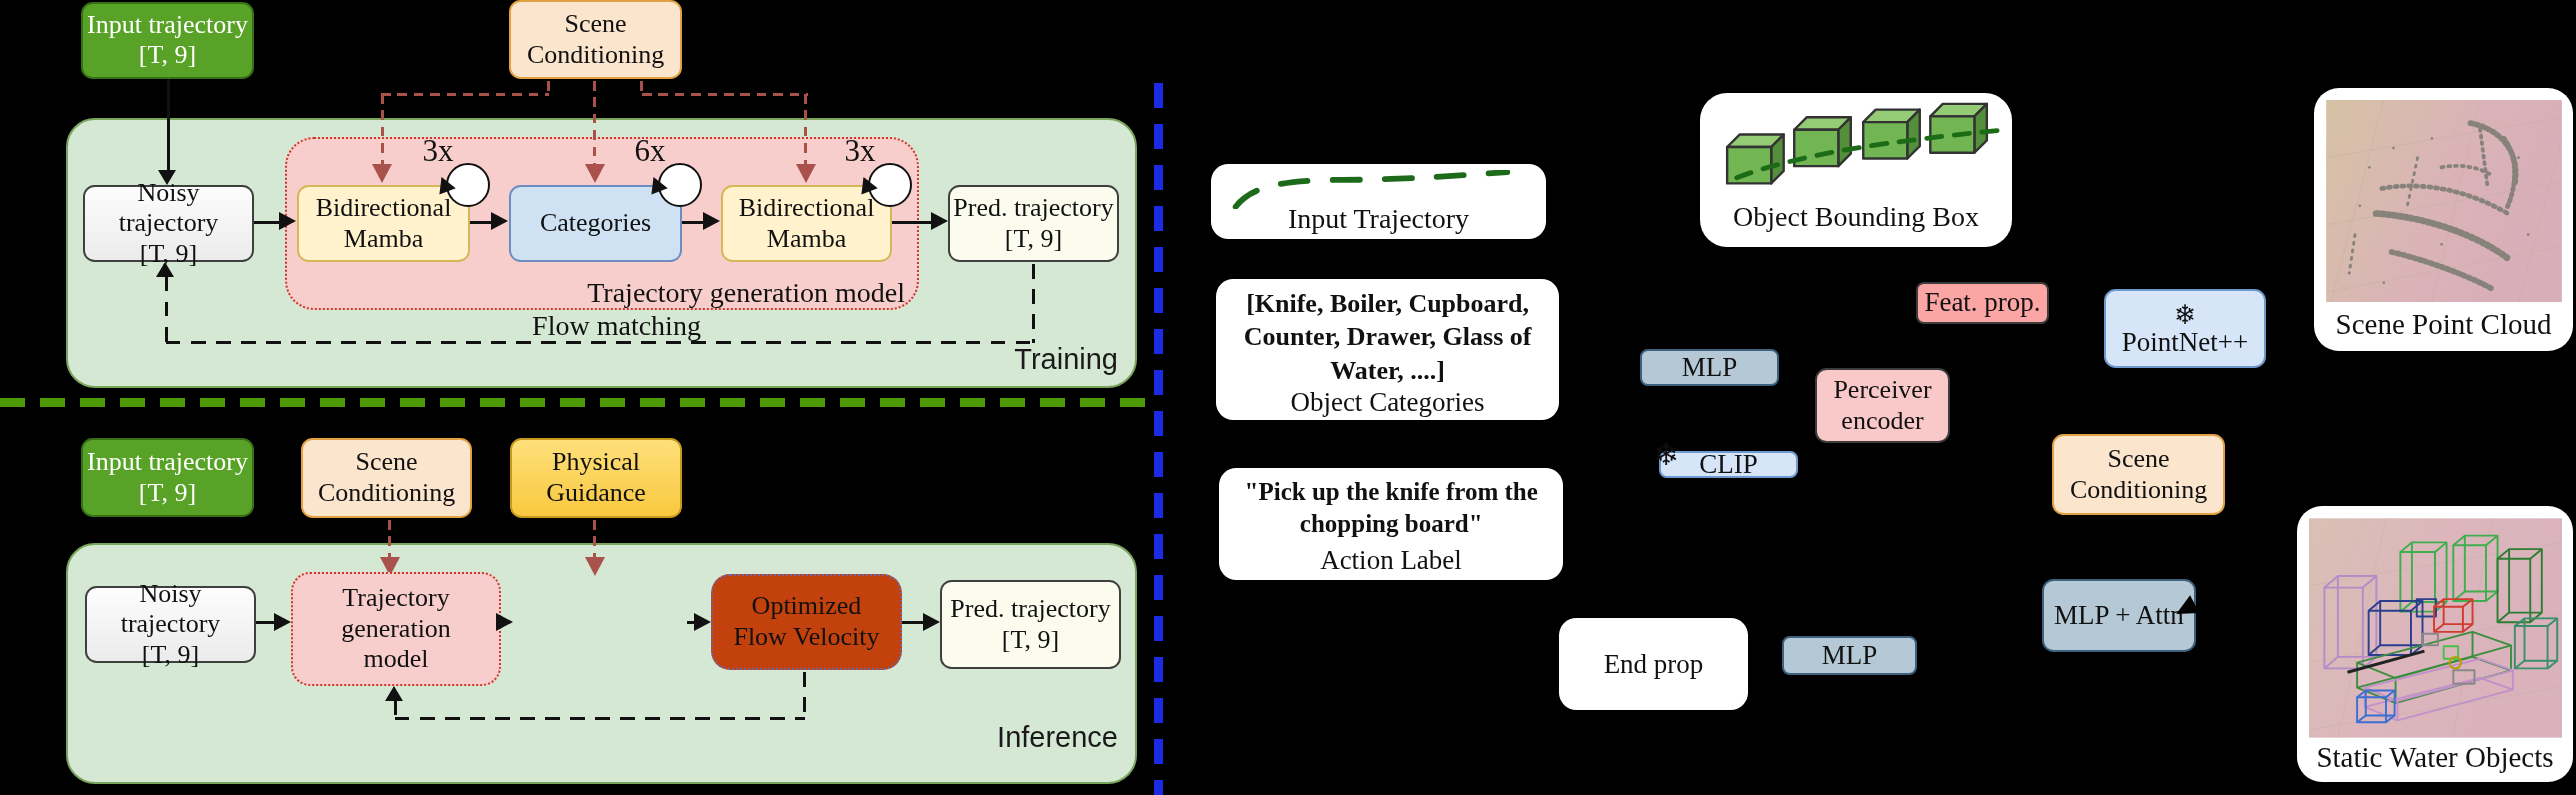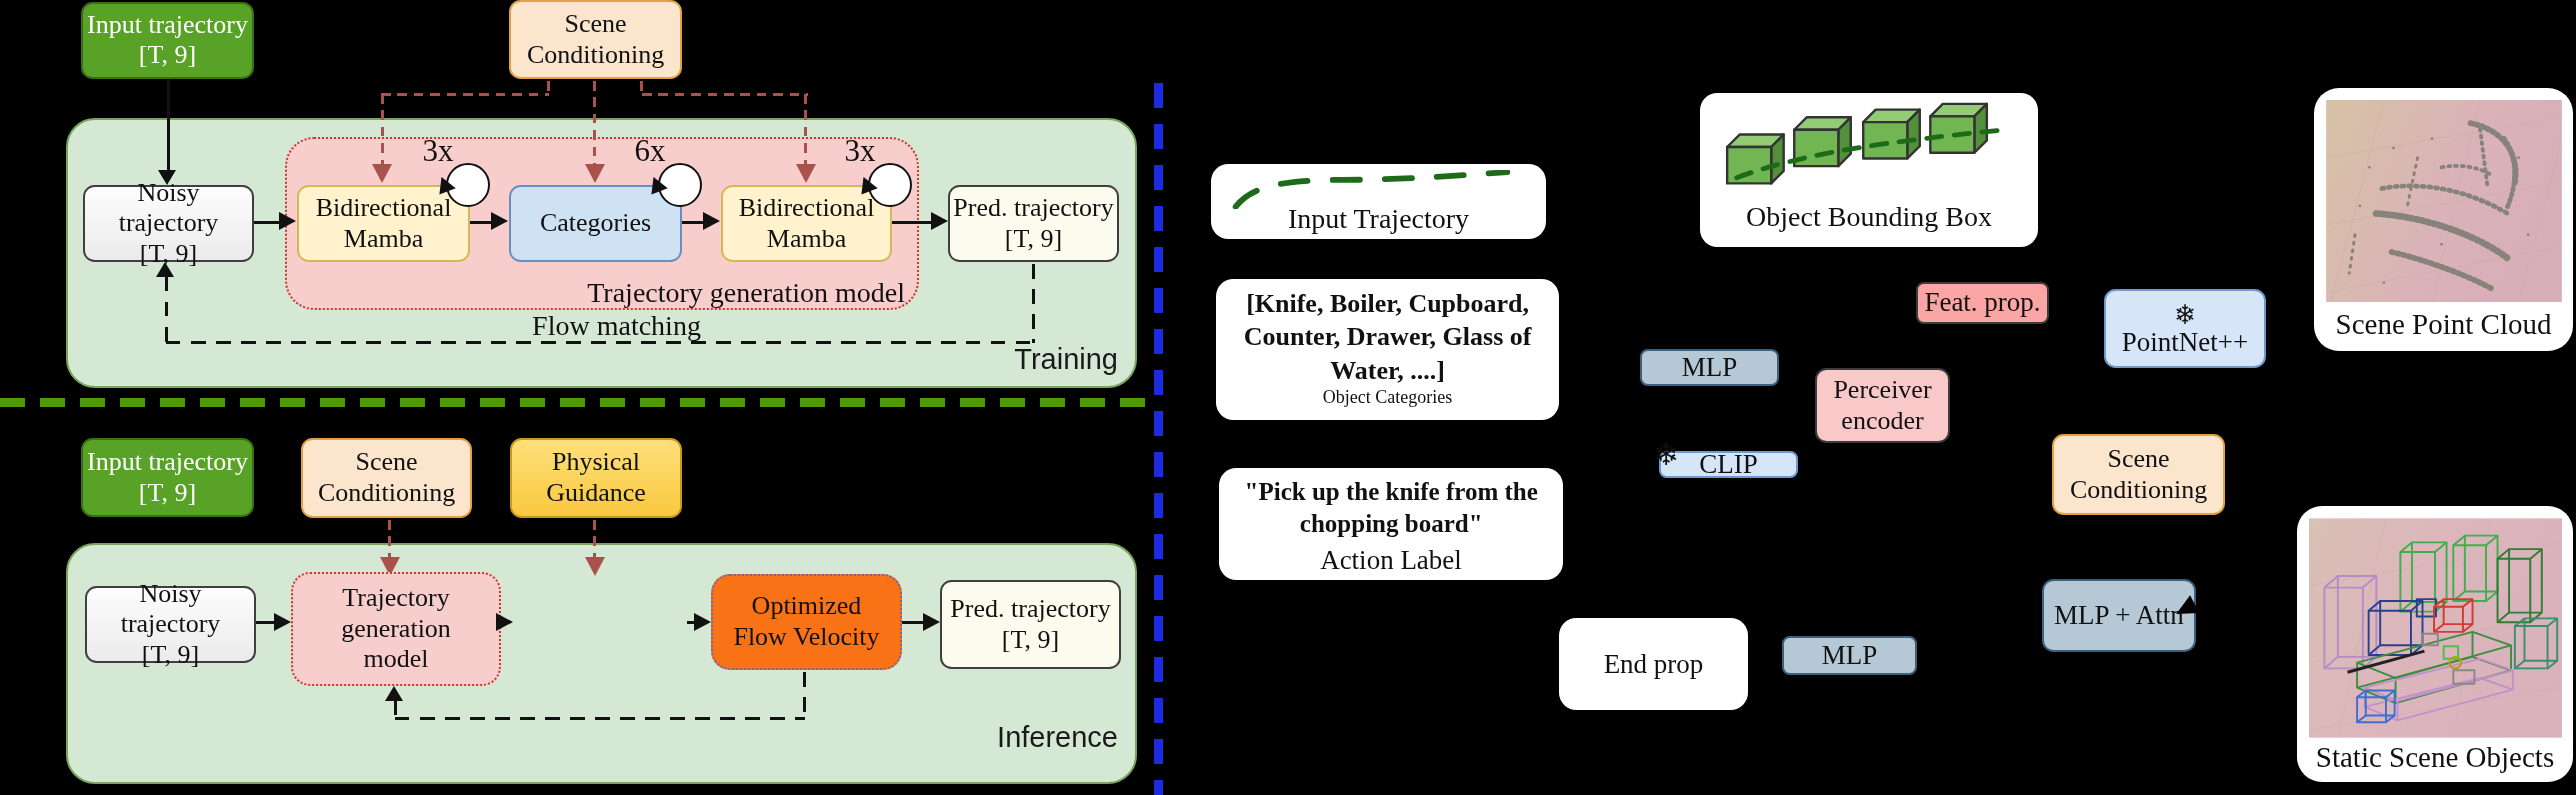--- a/index.html
+++ b/index.html
@@ -14,21 +14,21 @@
   .pinkreg{position:absolute;box-sizing:border-box;background:#f7cecb;border:2.9px dotted #c9392c;border-radius:29px;}
   .greenbox{background:#58a327;border:2.9px solid #376f15;color:#fff;}
   .peachbox{background:#fce5cd;border:2.9px solid #e2a243;}
   .yellowbox{background:#fff2cc;border:2.9px solid #d6b656;}
   .bluebox{background:#cfe2f3;border:2.9px solid #6c8ebf;}
   .greybox{background:linear-gradient(#fdfdfd,#ebebeb);border:2.9px solid #3f3f3f;}
   .ivorybox{background:#fcfcee;border:2.9px solid #3f3f3f;}
   .goldbox{background:linear-gradient(#fee07a,#f9c83f);border:2.9px solid #c79a1e;}
   .pinkdot{background:#f7cecb;border:2.9px dotted #c9392c;}
   .orangedot{background:#f8c98f;border:2.9px dotted #d79b00;}
-  .purpledot{background:#f97316;border:2.9px dotted #6f64a8;}
+  .purpledot{background:#c2410c;border:2.9px dotted #6f64a8;}
   .whitecard{position:absolute;box-sizing:border-box;background:#fff;border-radius:17.3px;}
   .slatebox{background:#b4c8d5;border:2.9px solid #3d617c;}
   .ltbluebox{background:#d6e6f8;border:2.9px solid #6e99cf;}
   .limebox{background:#fca5a5;border:2.9px solid #3c3c3c;border-radius:7.7px;}
   .salmonbox{background:#f9c8c8;border:2.9px solid #3c3c3c;}
   .seclabel{position:absolute;font-family:"Liberation Sans","DejaVu Sans",sans-serif;
             font-size:29px;color:#1a1a1a;text-align:right;}
   .cardcap{position:absolute;left:0;right:0;text-align:center;font-size:28px;color:#111;}
   .loop{position:absolute;width:44px;height:44px;border-radius:50%;background:#fff;border:2.9px solid #111;box-sizing:border-box;}
   .looplab{position:absolute;width:58px;text-align:center;font-size:31px;}
@@ -181,21 +181,21 @@
 
   <div class="whitecard" style="left:1211px;top:164px;width:335px;height:75px;">
     <svg class="abs" style="left:15.4px;top:5.8px;" width="289" height="39" viewBox="0 0 300 40">
       <path d="M10,38 C25,18 55,10 120,10 S 230,6 292,2" fill="none" stroke="#1d6b1a" stroke-width="6" stroke-linecap="round" stroke-dasharray="28 26"></path>
     </svg>
     <div class="cardcap" style="top:39px;">Input Trajectory</div>
   </div>
 
   <div class="whitecard" style="left:1216px;top:279px;width:343px;height:141px;">
     <div class="abs boldtxt" style="left:9.6px;top:7.7px;width:324px;text-align:center;font-size:26px;line-height:1.3;">[Knife, Boiler, Cupboard, Counter, Drawer, Glass of Water, ....]</div>
-    <div class="cardcap" style="top:108px;font-size:18px;">Object Categories</div>
+    <div class="cardcap" style="top:108px;font-size:27px;">Object Categories</div>
   </div>
 
   <div class="whitecard" style="left:1219px;top:468px;width:344px;height:112px;">
     <div class="abs boldtxt" style="left:7.7px;top:7.7px;width:329px;text-align:center;font-size:25px;line-height:1.3;">"Pick up the knife from the chopping board"</div>
     <div class="cardcap" style="top:77px;font-size:27px;">Action Label</div>
   </div>
 
   <div class="whitecard" style="left:1559px;top:618px;width:189px;height:92px;display:flex;align-items:center;justify-content:center;font-size:27px;">
     <span>End prop</span>
   </div>
@@ -226,21 +226,21 @@
   </div>
 
   <div class="box salmonbox r12" style="left:1815px;top:368px;width:135px;height:75px;padding:0 7.7px;">
     <span>Perceiver encoder</span>
   </div>
 
   <div class="box peachbox r12" style="left:2052px;top:434px;width:173px;height:81px;padding:0 17.3px;">
     <span>Scene Conditioning</span>
   </div>
 
-  <div class="whitecard" style="left:1700px;top:93px;width:338px;height:154px;">
+  <div class="whitecard" style="left:1700px;top:93px;width:312px;height:154px;border-radius:27px;">
     <svg class="abs" style="left:17.3px;top:7.7px;" width="303" height="92" viewBox="0 0 315 96">
       <g stroke="#333" stroke-width="2.5" stroke-linejoin="round">
         <g>
             <polygon points="10,48 23,35 69,35 56,48" fill="#93cc74"></polygon>
             <polygon points="56,48 69,35 69,73 56,86" fill="#548f3c"></polygon>
             <rect x="10" y="48" width="46" height="38" fill="#72b654"></rect>
           </g>
         <g>
             <polygon points="80,30 93,17 139,17 126,30" fill="#93cc74"></polygon>
             <polygon points="126,30 139,17 139,55 126,68" fill="#548f3c"></polygon>
@@ -388,17 +388,17 @@
         <g stroke="#888888">
             <rect x="118" y="120" width="16" height="12"></rect>
             <rect x="150" y="158" width="22" height="14"></rect>
           </g>
         <g stroke="#b8a000">
             <circle cx="152" cy="150" r="6"></circle>
           </g>
         <path d="M40,160 L120,138" stroke="#222" stroke-width="3"></path>
       </g>
     </svg>
-    <div class="cardcap" style="top:235px;font-size:29px;">Static Scene Objects</div>
+    <div class="cardcap" style="top:235px;font-size:29px;">Static Water Objects</div>
   </div>
 
 </div>
 
 
 </body></html>

